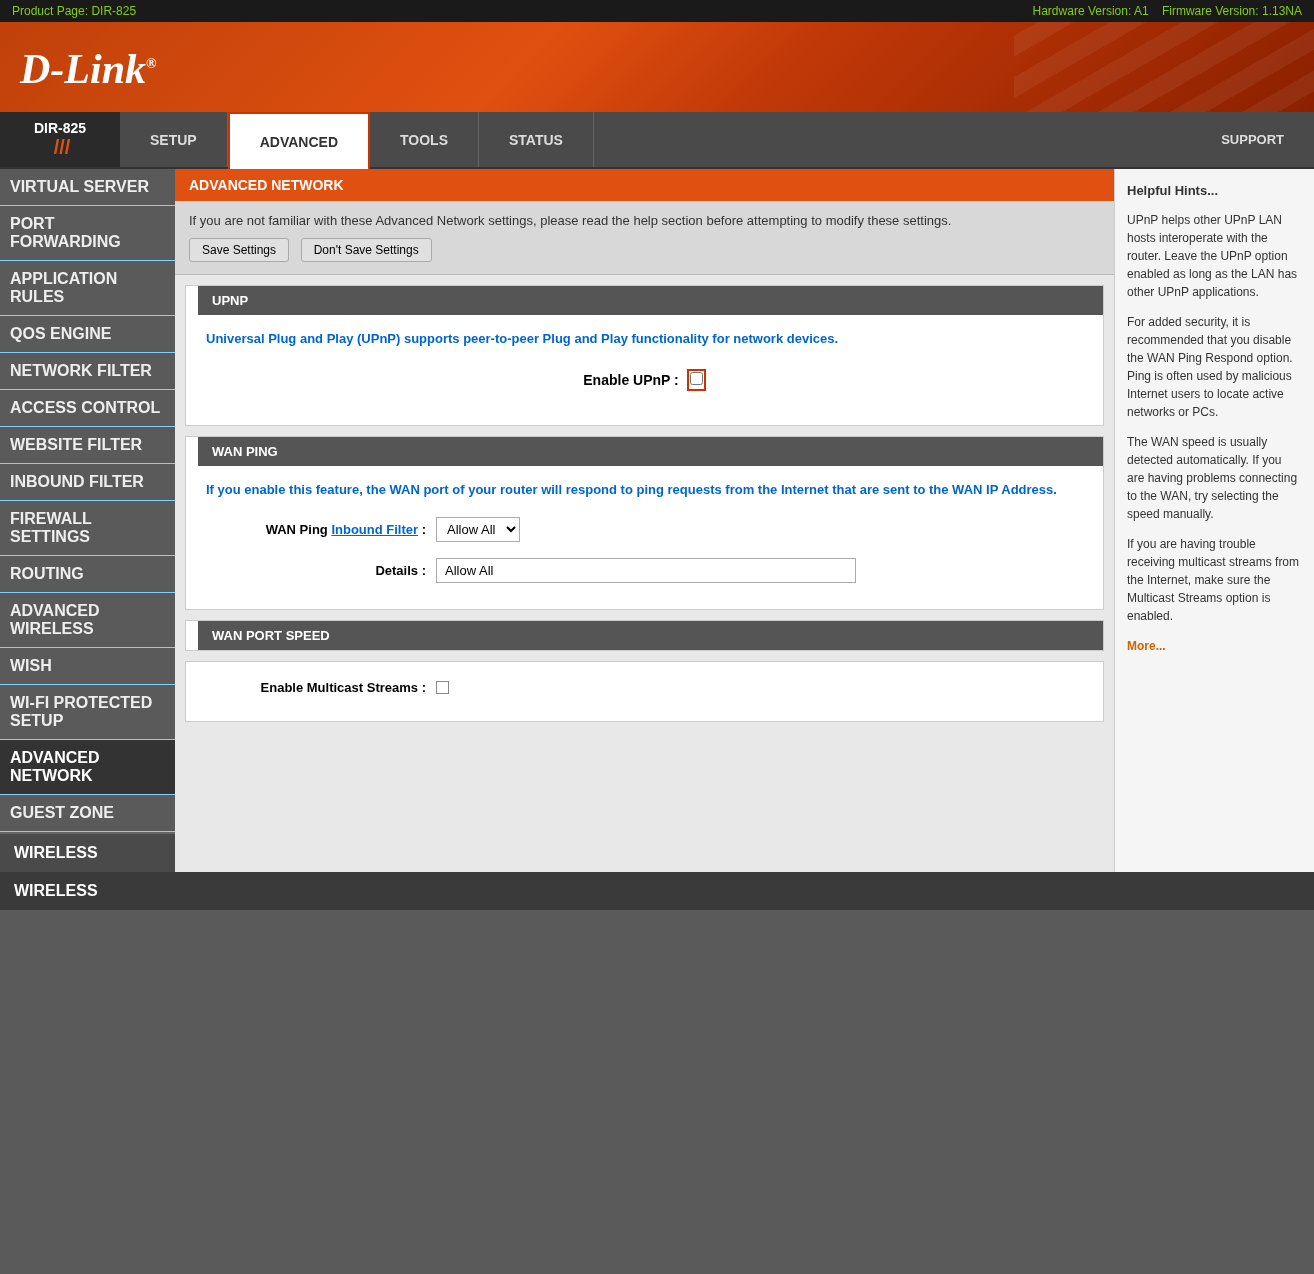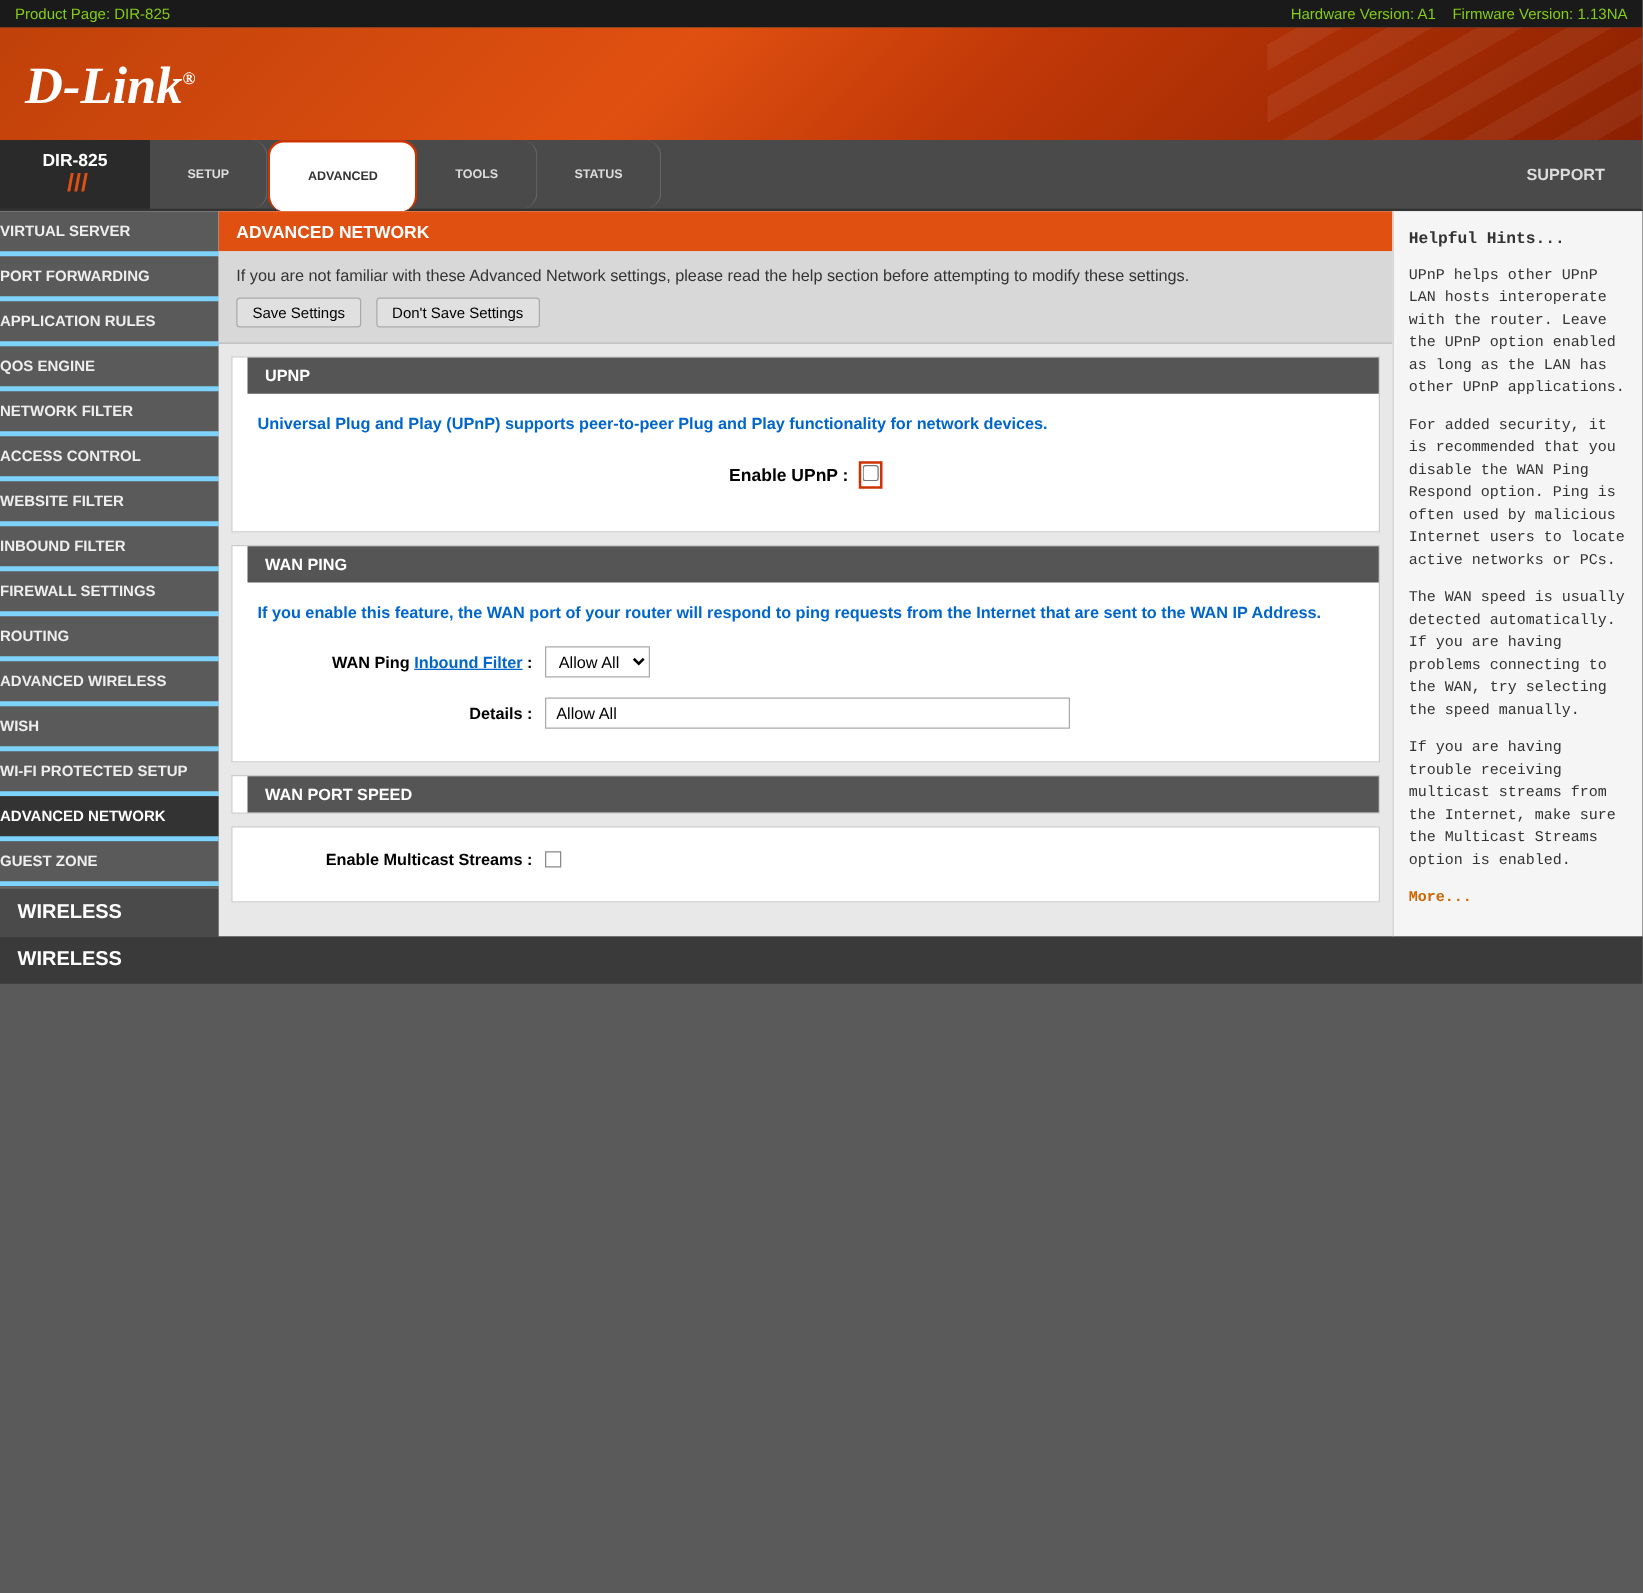--- a/index.html
+++ b/index.html
@@ -70,28 +70,27 @@
       flex-direction: column;
     }
     .nav-tab-slashes {
       color: #e05010;
       font-size: 20px;
       margin-left: 4px;
     }
     .nav-tab {
       color: #ddd;
       font-weight: bold;
-      font-size: 10px;
+      font-size: 14px;
       padding: 10px 30px;
       cursor: pointer;
       text-transform: uppercase;
       border-right: 1px solid #666;
       display: flex;
       align-items: center;
-      border-radius: 13px;
     }
     .nav-tab.active {
       background: #fff;
       color: #333;
       border: 2px solid #cc3300;
       border-bottom: none;
       margin-bottom: -2px;
     }
     .nav-tab-support {
       margin-left: auto;
@@ -112,24 +111,24 @@
     
     .sidebar {
       width: 175px;
       min-width: 175px;
       background: #5a5a5a;
       flex-shrink: 0;
     }
     .sidebar-item {
       display: block;
       color: #eee;
-      font-size: 12px;
-      font-weight: bold;
-      padding: 9px 0;
-      border-bottom: 4px solid #7dd3fc;
+      font-size: 16px;
+      font-weight: bold;
+      padding: 9px 10px;
+      border-bottom: 1px solid #7dd3fc;
       cursor: pointer;
       text-transform: uppercase;
     }
     .sidebar-item.active {
       background: #333;
       color: white;
     }
 
     
     .content-area {
@@ -256,21 +255,20 @@
     
     .help-panel {
       width: 200px;
       min-width: 200px;
       background: #f5f5f5;
       border-left: 1px solid #ccc;
       padding: 12px;
       font-size: 12px;
       color: #333;
       line-height: 1.5;
-      font-family: Liberation Mono, monospace;
     }
     .help-title {
       font-weight: bold;
       font-size: 13px;
       margin-bottom: 10px;
     }
     .help-text {
       margin-bottom: 12px;
     }
     .help-more {

